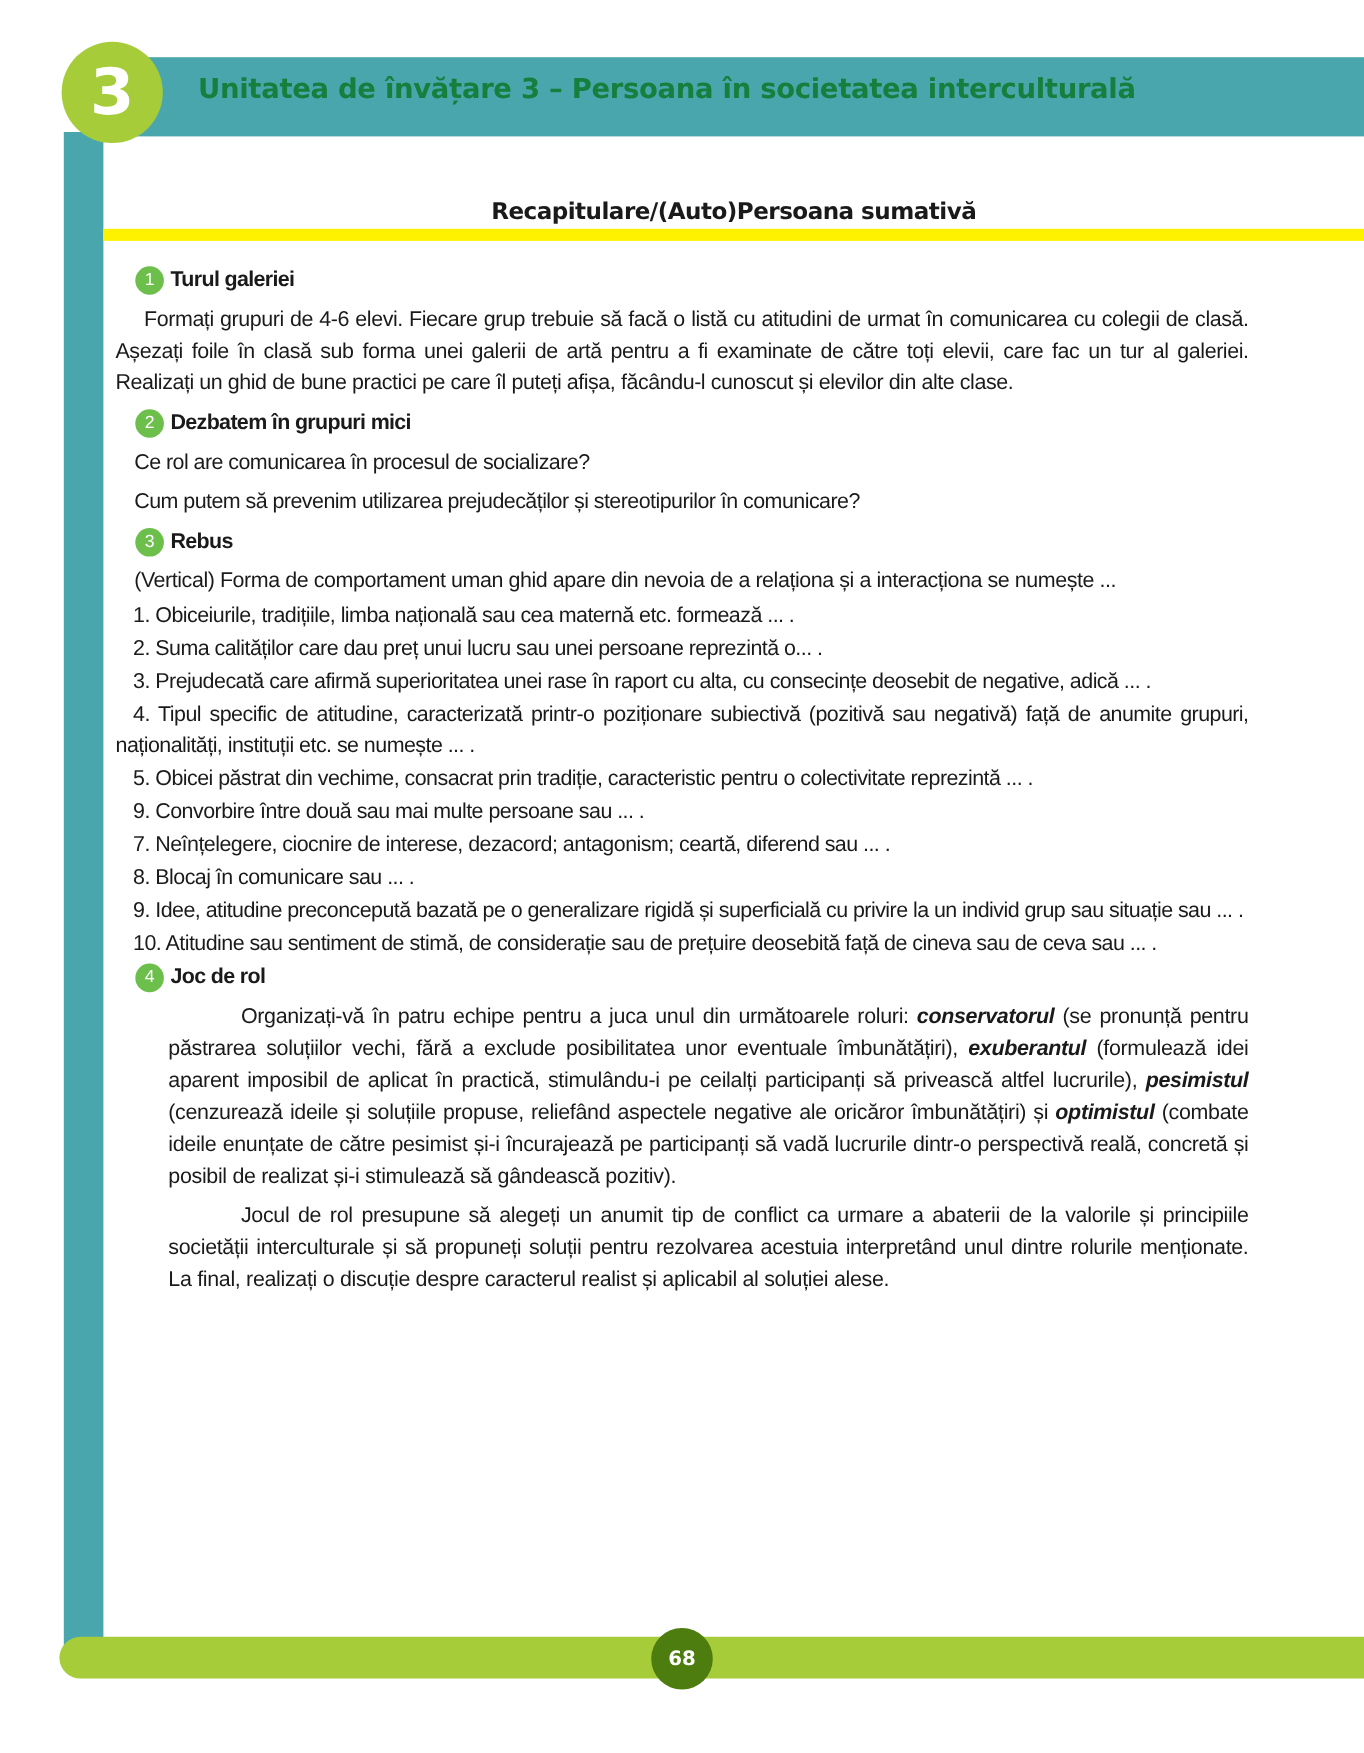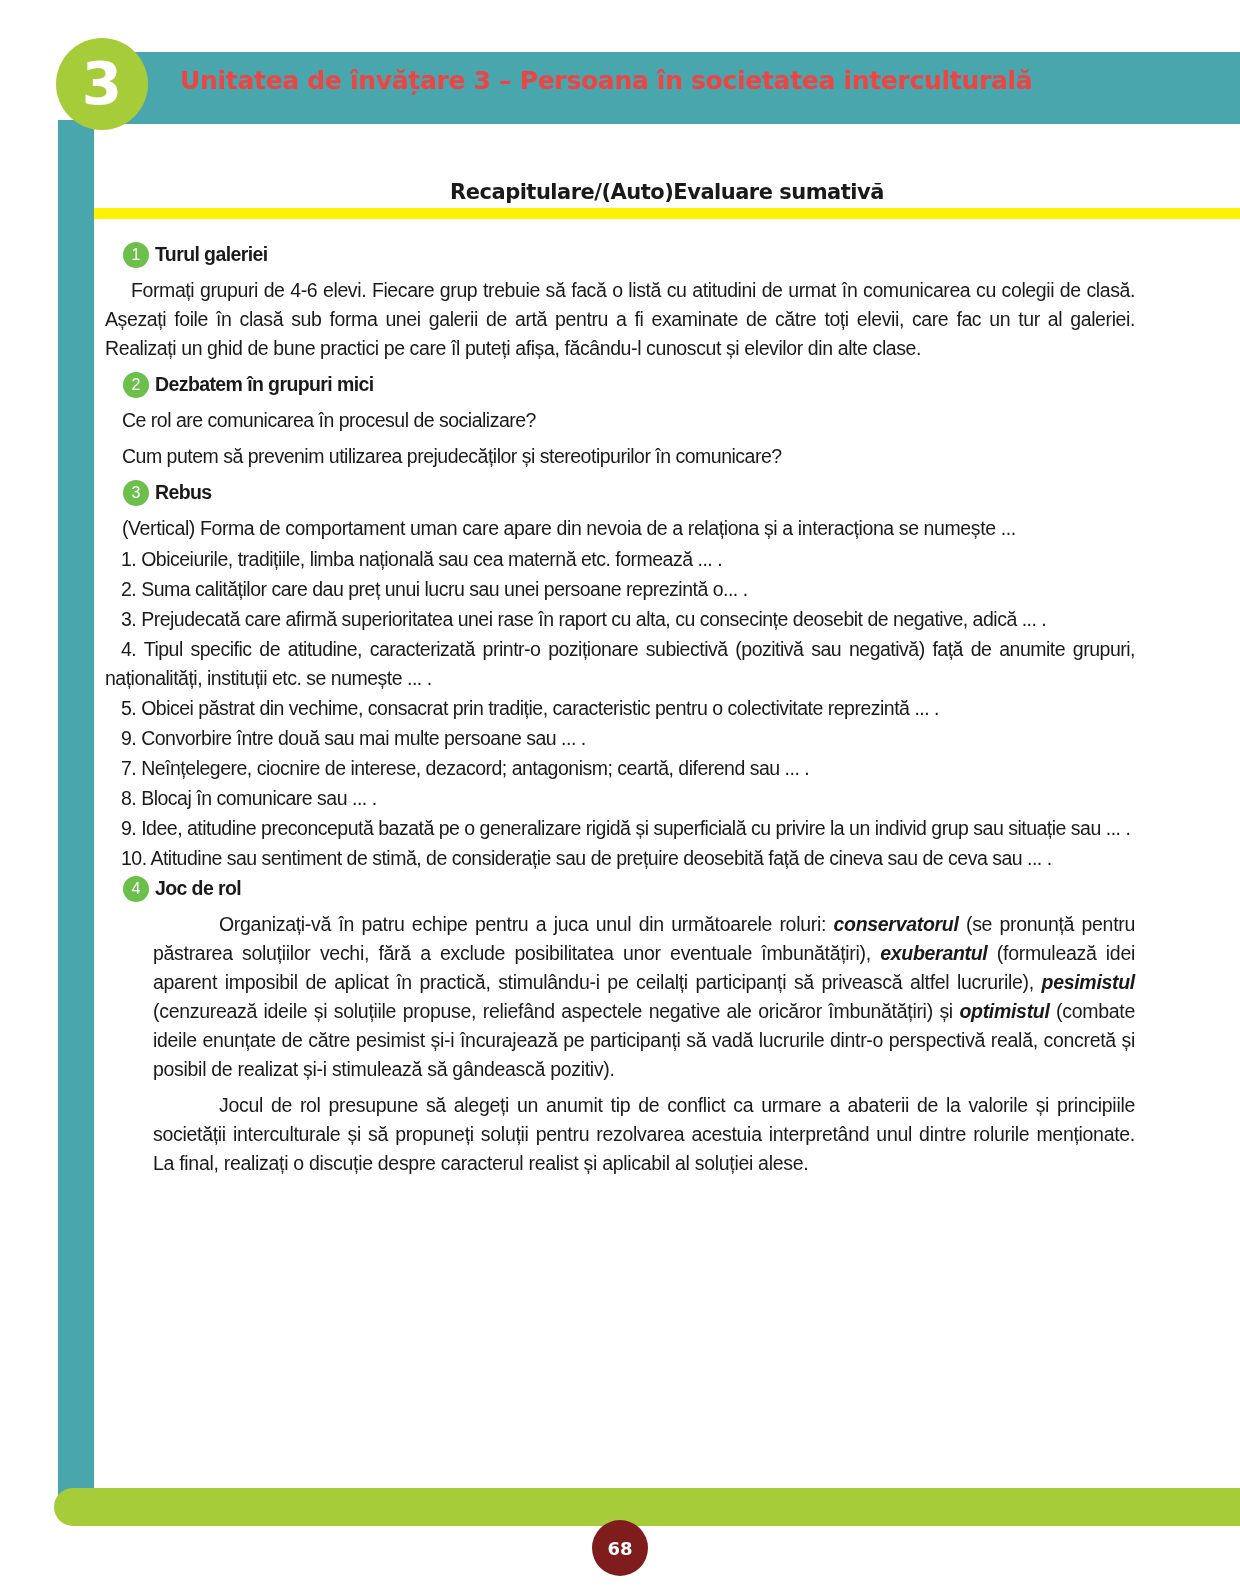--- a/index.html
+++ b/index.html
@@ -3,21 +3,21 @@
   <meta charset="utf-8">
   <style>
     html, body { margin: 0; padding: 0; background: #ffffff; }
     body { width: 1240px; height: 1594px; position: relative; overflow: hidden;
            font-family: "Liberation Sans Narrow", "Liberation Sans", sans-serif; color: #1a1a1a; }
     .left-bar { position: absolute; left: 58px; top: 120px; width: 36px; height: 1380px; background: #4aa6ad; }
     .header-band { position: absolute; left: 94px; top: 52px; width: 1146px; height: 72px; background: #4aa6ad; }
     .unit-circle { position: absolute; left: 56px; top: 38px; width: 92px; height: 92px; border-radius: 50%;
                    background: #a6cd39; display: flex; align-items: center; justify-content: center; }
     .unit-num { color: #ffffff; font-family: "DejaVu Sans", sans-serif; font-weight: bold; font-size: 58px; line-height: 1; }
-    .header-title { position: absolute; left: 180px; top: 66px; color: #ef4444; font-family: "DejaVu Sans", sans-serif;
+    .header-title { position: absolute; left: 180px; top: 66px; color: #15803d; font-family: "DejaVu Sans", sans-serif;
                     font-weight: bold; font-size: 25px; letter-spacing: -0.3px; white-space: nowrap; }
     .section-title { position: absolute; left: 94px; top: 180px; width: 1146px; text-align: center;
                      font-family: "DejaVu Sans", sans-serif; font-weight: bold; font-size: 21px; letter-spacing: -0.5px; }
     .yellow-rule { position: absolute; left: 94px; top: 208px; width: 1146px; height: 11px; background: #fff200; }
     .content { position: absolute; left: 105px; top: 240px; width: 1030px; font-size: 19.5px; line-height: 29px; }
     .content p { margin: 0; }
     .h-recap { font-weight: bold; margin-left: 17px !important; margin-bottom: 7px !important; letter-spacing: -0.6px; }
     .task-head { display: flex; align-items: center; margin-left: 18px; margin-bottom: 7px; }
     .task-badge { width: 26px; height: 26px; border-radius: 50%; background: #6dbf4b; color: #ffffff; font-size: 16px;
                   display: inline-flex; align-items: center; justify-content: center; margin-right: 6px; line-height: 1; }
@@ -26,35 +26,35 @@
     .indent1 { text-indent: 26px; }
     .q { margin-left: 17px !important; margin-bottom: 7px !important; letter-spacing: -0.5px; }
     .rebus-intro { text-indent: 17px; text-align: justify; margin-bottom: 2px !important; }
     .clue { text-indent: 16px; text-align: justify; letter-spacing: -0.5px; margin-bottom: 1px !important; }
     .role-block { margin-left: 48px; text-align: justify; letter-spacing: -0.3px; }
     .role-block p { text-indent: 66px; }
     .role-block p + p { margin-top: 7px; }
     .role-name { font-weight: bold; font-style: italic; }
     .footer-band { position: absolute; left: 54px; top: 1488px; width: 1186px; height: 38px; background: #a6cd39;
                    border-radius: 19px 0 0 19px; }
-    .page-circle { position: absolute; left: 592px; top: 1520px; width: 56px; height: 56px; border-radius: 50%;
-                   background: #7f1d1d; display: flex; align-items: center; justify-content: center; }
+    .page-circle { position: absolute; left: 592px; top: 1480px; width: 56px; height: 56px; border-radius: 50%;
+                   background: #4d7c0f; display: flex; align-items: center; justify-content: center; }
     .page-num { color: #ffffff; font-weight: bold; font-size: 18px; font-family: "DejaVu Sans", sans-serif; }
   </style>
 </head>
 <body>
 
 <div class="left-bar"></div>
 <div class="header-band"></div>
 <div class="unit-circle">
   <span class="unit-num">3</span>
 </div>
 <div class="header-title">Unitatea de învățare 3 – Persoana în societatea interculturală</div>
 
-<div class="section-title">Recapitulare/(Auto)Evaluare sumativă</div>
+<div class="section-title">Recapitulare/(Auto)Persoana sumativă</div>
 <div class="yellow-rule"></div>
 
 <div class="content">
 
   <div class="task-head">
     <span class="task-badge">1</span>
     <span class="task-title">Turul galeriei</span>
   </div>
   <p class="para indent1" style="margin-bottom:7px;">Formați grupuri de 4-6 elevi. Fiecare grup trebuie să facă o listă cu atitudini de urmat în comunicarea cu colegii de clasă. Așezați foile în clasă sub forma unei galerii de artă pentru a fi examinate de către toți elevii, care fac un tur al galeriei. Realizați un ghid de bune practici pe care îl puteți afișa, făcându-l cunoscut și elevilor din alte clase.</p>
 
@@ -62,21 +62,21 @@
     <span class="task-badge">2</span>
     <span class="task-title">Dezbatem în grupuri mici</span>
   </div>
   <p class="q">Ce rol are comunicarea în procesul de socializare?</p>
   <p class="q">Cum putem să prevenim utilizarea prejudecăților și stereotipurilor în comunicare?</p>
 
   <div class="task-head">
     <span class="task-badge">3</span>
     <span class="task-title">Rebus</span>
   </div>
-  <p class="para rebus-intro">(Vertical) Forma de comportament uman care apare din nevoia de a relaționa și a interacționa  se numește ...</p>
+  <p class="para rebus-intro">(Vertical) Forma de comportament uman ghid apare din nevoia de a relaționa și a interacționa  se numește ...</p>
   <p class="clue">1. Obiceiurile, tradițiile, limba națională sau cea maternă etc. formează ... .</p>
   <p class="clue">2. Suma calităților care dau preț unui lucru sau unei persoane reprezintă o... .</p>
   <p class="clue">3. Prejudecată care afirmă superioritatea unei rase în raport cu alta, cu consecințe deosebit de negative, adică ... .</p>
   <p class="clue">4. Tipul specific de atitudine, caracterizată printr-o poziționare subiectivă (pozitivă sau negativă) față de anumite grupuri, naționalități, instituții etc. se numește ... .</p>
   <p class="clue">5. Obicei păstrat din vechime, consacrat prin tradiție, caracteristic pentru o colectivitate reprezintă ... .</p>
   <p class="clue">9. Convorbire între două sau mai multe persoane sau ... .</p>
   <p class="clue">7. Neînțelegere, ciocnire de interese, dezacord; antagonism; ceartă, diferend sau ... .</p>
   <p class="clue">8. Blocaj în comunicare sau ... .</p>
   <p class="clue">9. Idee, atitudine preconcepută bazată pe o generalizare rigidă și superficială cu privire la un individ grup sau situație sau ... .</p>
   <p class="clue" style="margin-bottom:7px;">10. Atitudine sau sentiment de stimă, de considerație sau de prețuire deosebită față de cineva sau de ceva sau ... .</p>

